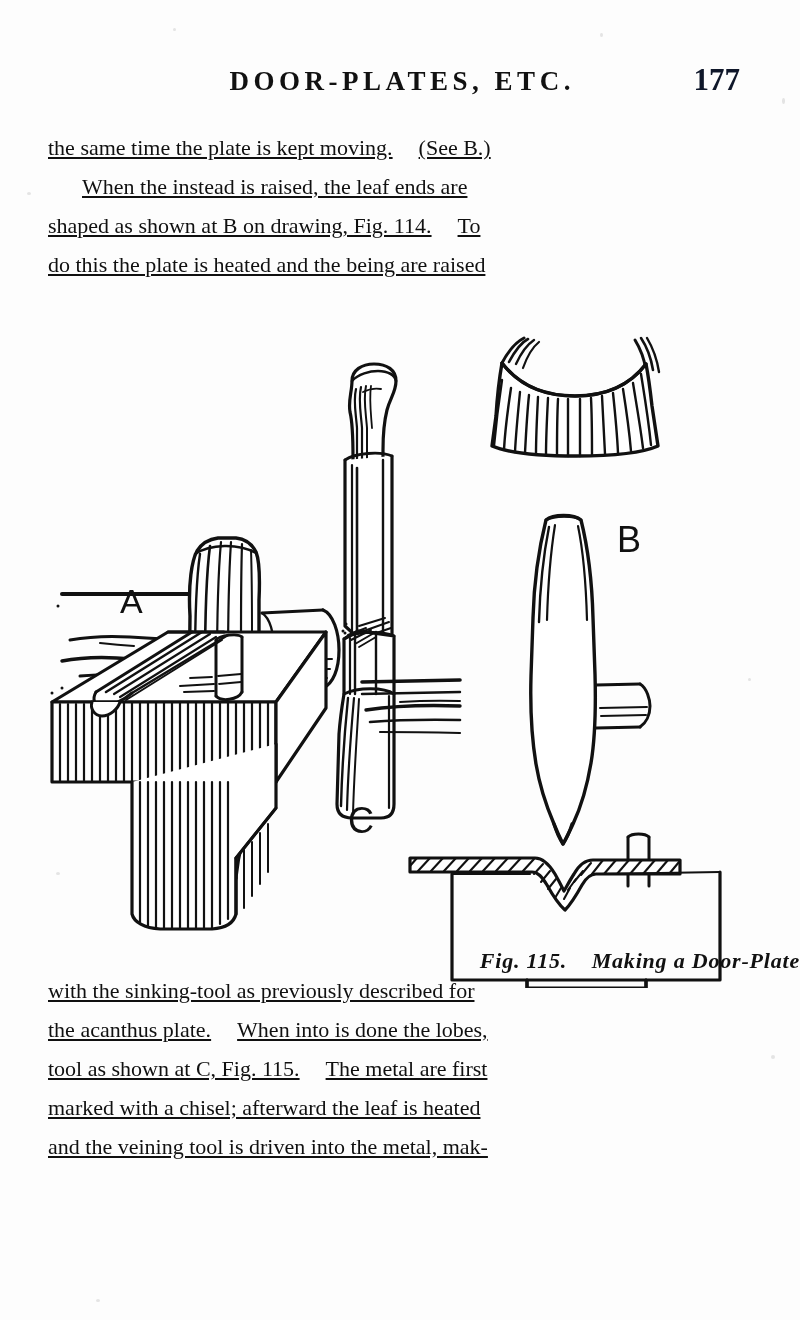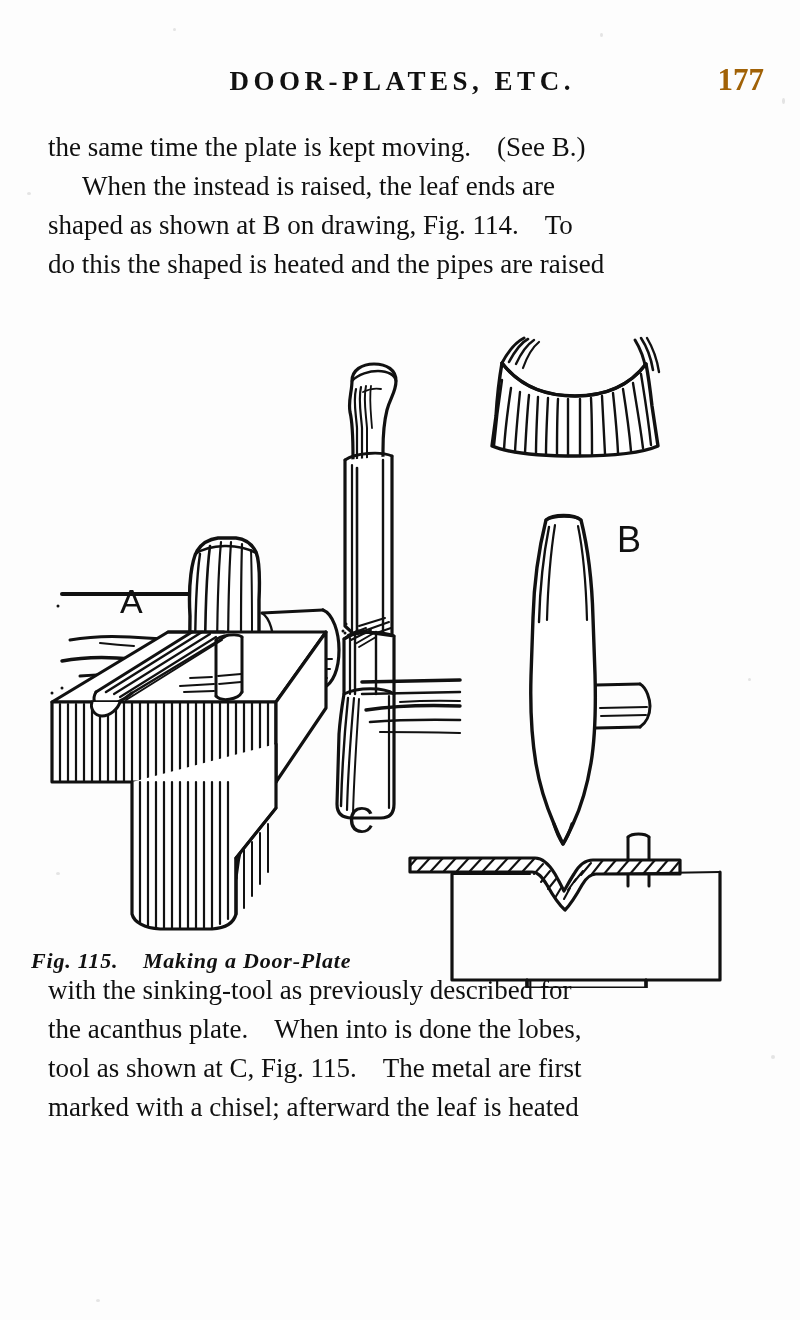--- a/index.html
+++ b/index.html
@@ -35,37 +35,38 @@
     text-align: center;
     font-size: 27px;
     font-weight: 700;
     letter-spacing: 4.5px;
     text-indent: 4.5px;
     color: #111;
     font-family: "Liberation Serif", "DejaVu Serif", serif;
   }
   .head-folio {
     position: absolute;
-    right: 36px;
+    right: 60px;
     top: -4px;
     font-size: 31px;
     font-weight: 700;
-    color: #a16207;
+    color: #0f172a;
   }
 
   
   .textblock {
     position: absolute;
     left: 48px;
     width: 704px;
-    font-size: 27px;
+    font-size: 22px;
     line-height: 39px;
     text-align: justify;
     text-justify: inter-word;
     color: #101010;
+    text-decoration: underline;
   }
   .textblock p { margin: 0; }
   .textblock .line {
     display: block;
     white-space: nowrap;
   }
   .tb-top { top: 128px; }
   .tb-bottom { top: 971px; }
   .indent { padding-left: 34px; }
   .gap { display: inline-block; width: 13px; }
@@ -78,27 +79,26 @@
     width: 720px;
     height: 700px;
   }
   .figure svg { display: block; }
 
   .fig-caption {
     position: absolute;
     left: 0;
     right: 0;
     top: 948px;
-    text-align: left;
+    text-align: right;
     font-size: 22px;
     font-style: italic;
     font-weight: 700;
     letter-spacing: 0.8px;
     color: #111;
-    padding-left: 31px;
   }
   .fig-caption .cap-gap { display: inline-block; width: 12px; }
 
   
   .speck {
     position: absolute;
     background: #cfcfcf;
     border-radius: 50%;
     opacity: .55;
   }
@@ -120,21 +120,21 @@
   <div class="running-head">
     <div class="head-title">DOOR-PLATES, ETC.</div>
     <div class="head-folio">177</div>
   </div>
 
   <div class="textblock tb-top">
     <p>
       <span class="line"><span>the same time the plate is kept moving.</span><span class="gap"></span><span class="gap"></span><span>(See B.)</span></span>
       <span class="line indent"><span>When the instead is raised, the leaf ends are</span></span>
       <span class="line"><span>shaped as shown at B on drawing, Fig. 114.</span><span class="gap"></span><span class="gap"></span><span>To</span></span>
-      <span class="line"><span>do this the shaped is heated and the pipes are raised</span></span>
+      <span class="line"><span>do this the plate is heated and the being are raised</span></span>
     </p>
   </div>
 
   <div class="figure">
     <svg width="720" height="700" viewBox="0 0 720 700" xmlns="http://www.w3.org/2000/svg">
       <defs>
         <pattern id="hatch" width="7" height="7" patternTransform="rotate(45)" patternUnits="userSpaceOnUse">
           <line x1="0" y1="0" x2="0" y2="7" stroke="#111" stroke-width="2.2"></line>
         </pattern>
       </defs>
@@ -495,16 +495,17 @@
     <span class="cap-gap"></span>
     <span>Making a Door-Plate</span>
   </div>
 
   <div class="textblock tb-bottom">
     <p>
       <span class="line"><span>with the sinking-tool as previously described for</span></span>
       <span class="line"><span>the acanthus plate.</span><span class="gap"></span><span class="gap"></span><span>When into is done the lobes,</span></span>
       <span class="line"><span>tool as shown at C, Fig. 115.</span><span class="gap"></span><span class="gap"></span><span>The metal are first</span></span>
       <span class="line"><span>marked with a chisel; afterward the leaf is heated</span></span>
+      <span class="line"><span>and the veining tool is driven into the metal, mak-</span></span>
     </p>
   </div>
 
 </div>
 
 </body></html>

